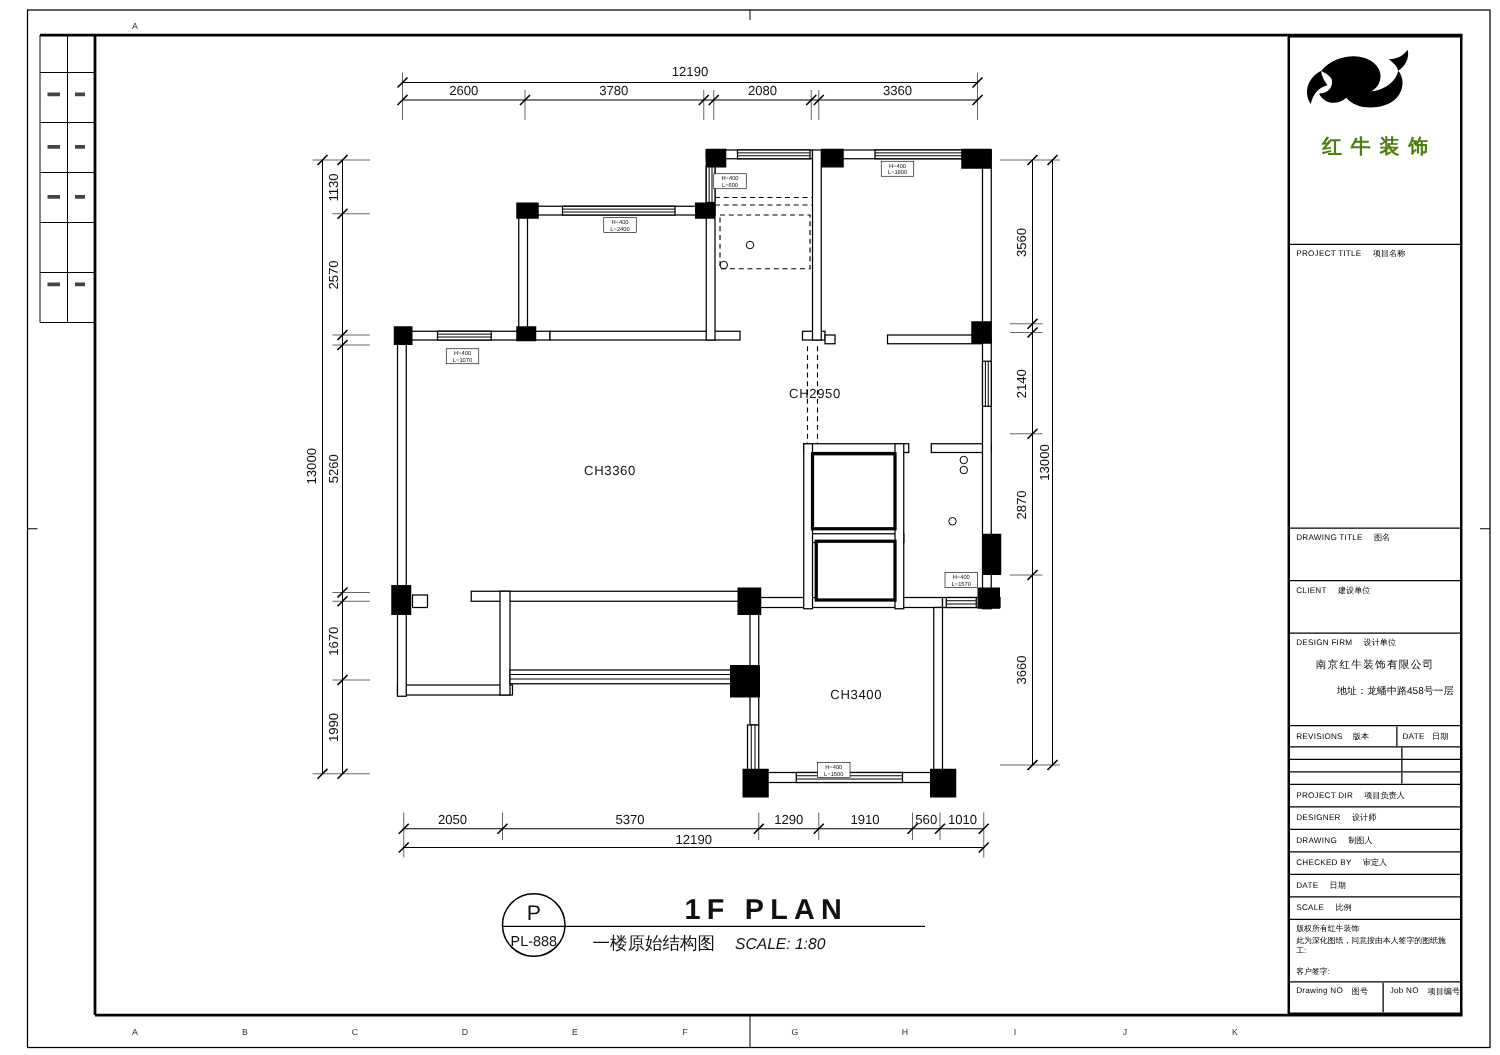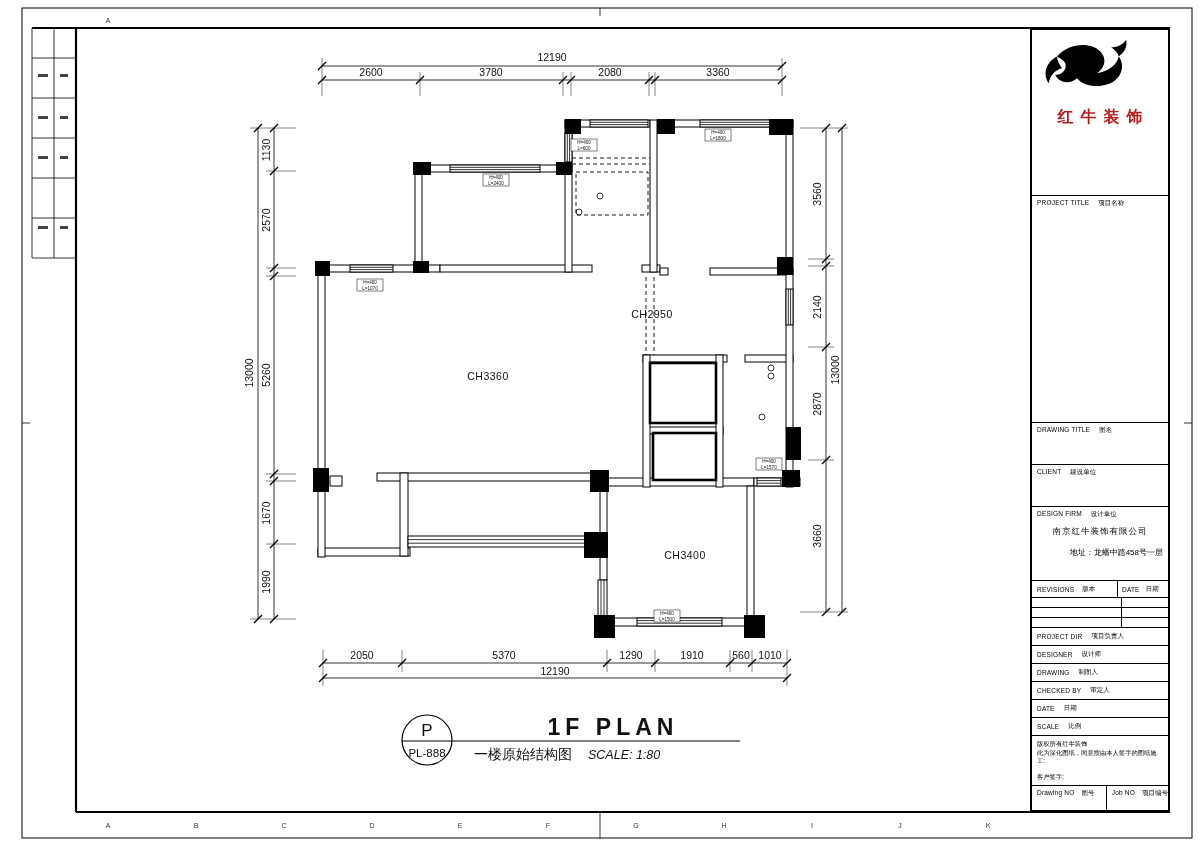--- a/index.html
+++ b/index.html
@@ -20,21 +20,21 @@
   .edgeletter{font-size:7px;fill:#333;}
   
   .tb{position:absolute;left:1030px;top:28px;width:140px;height:784px;
       border:2px solid #000;box-sizing:border-box;background:#fff;display:flex;flex-direction:column;}
   .tb-sec{border-top:1px solid #000;padding:3px 5px 0 5px;box-sizing:border-box;flex:none;overflow:hidden;}
   .tb-sec:first-child{border-top:none;}
   .lblrow{display:flex;align-items:baseline;gap:9px;}
   .en{font-size:6.5px;letter-spacing:0.2px;color:#000;white-space:nowrap;}
   .cn{font-size:6.5px;color:#000;white-space:nowrap;}
   .tb-logo{height:165px;display:flex;flex-direction:column;align-items:center;justify-content:center;padding:0;}
-  .brandname{font-size:16px;font-weight:bold;letter-spacing:7px;margin-top:10px;color:#b91c1c;text-indent:7px;}
+  .brandname{font-size:16px;font-weight:bold;letter-spacing:7px;margin-top:10px;color:#4d7c0f;text-indent:7px;}
   .tb-project{height:227px;}
   .tb-dtitle{height:42px;}
   .tb-client{height:42px;}
   .tb-firm{height:74px;padding:3px 5px;}
   .firm-company{font-size:8.5px;text-align:center;margin-top:7px;letter-spacing:1px;font-family:Liberation Mono, monospace;}
   .firm-addr{font-size:8px;text-align:right;margin-top:9px;}
   .tb-rev{height:47px;padding:0;display:flex;flex-direction:column;}
   .rev-head{display:flex;flex:none;height:16px;}
   .rev-head .c1{flex:1;display:flex;gap:8px;align-items:center;padding-left:5px;}
   .rev-head .c2{width:46px;border-left:1px solid #000;display:flex;gap:6px;align-items:center;padding-left:4px;}

